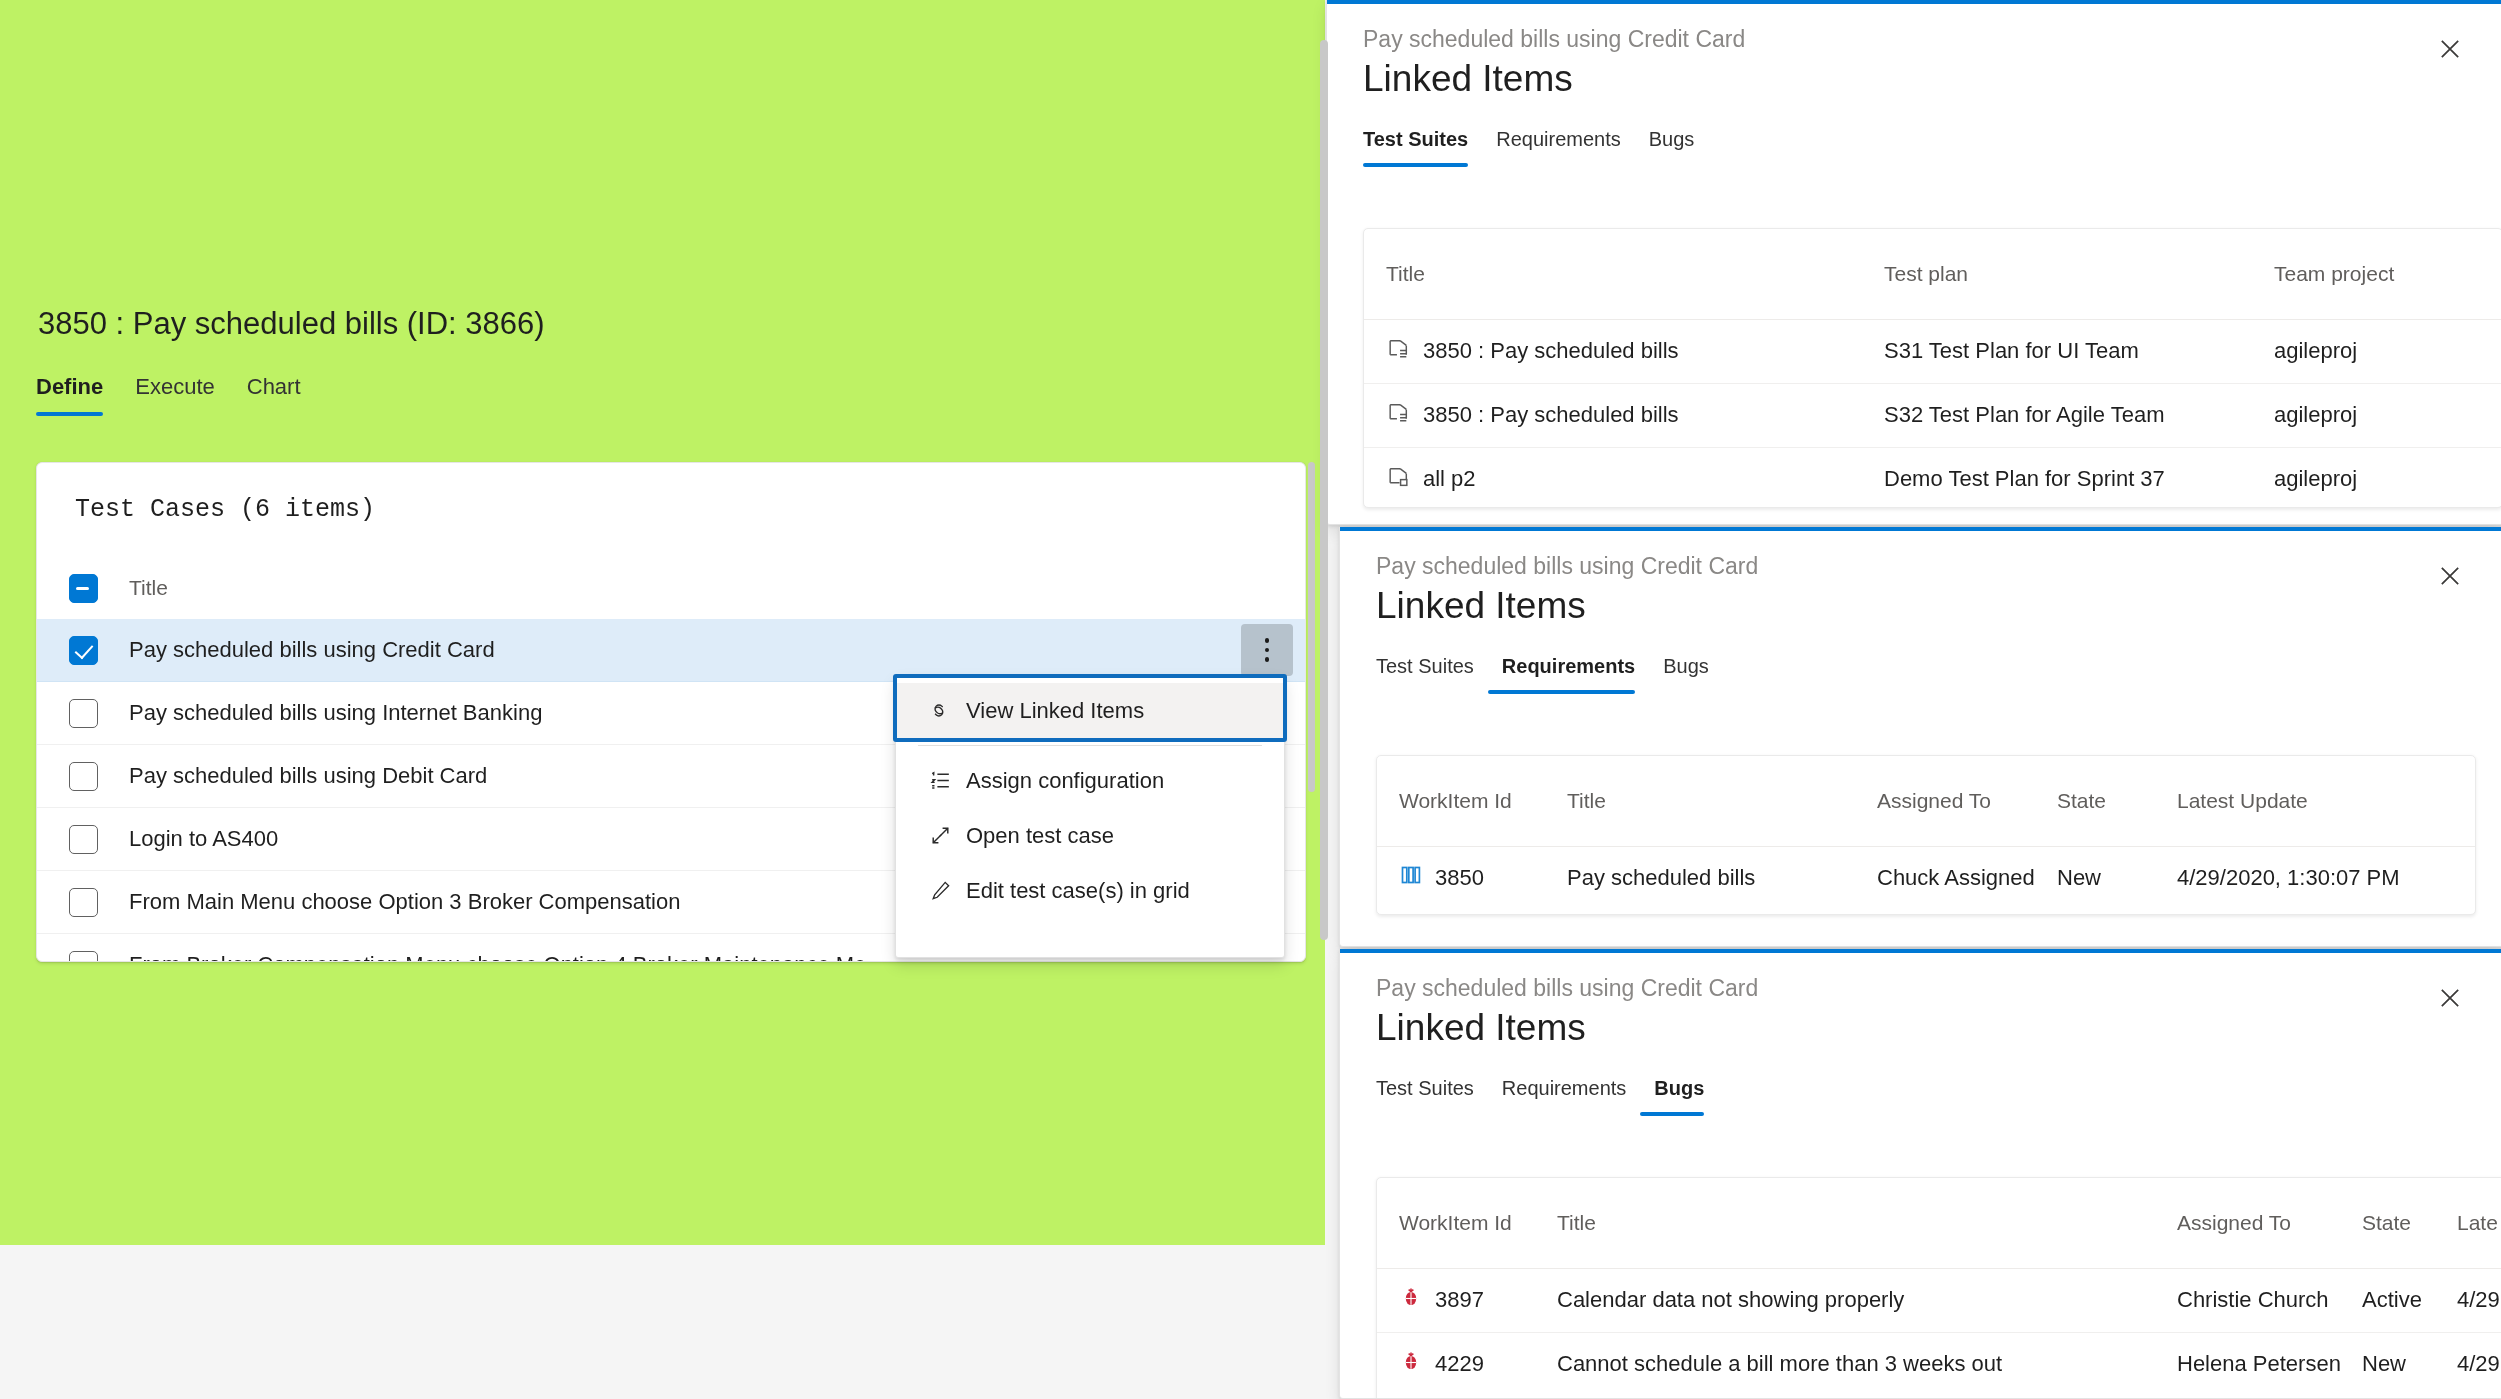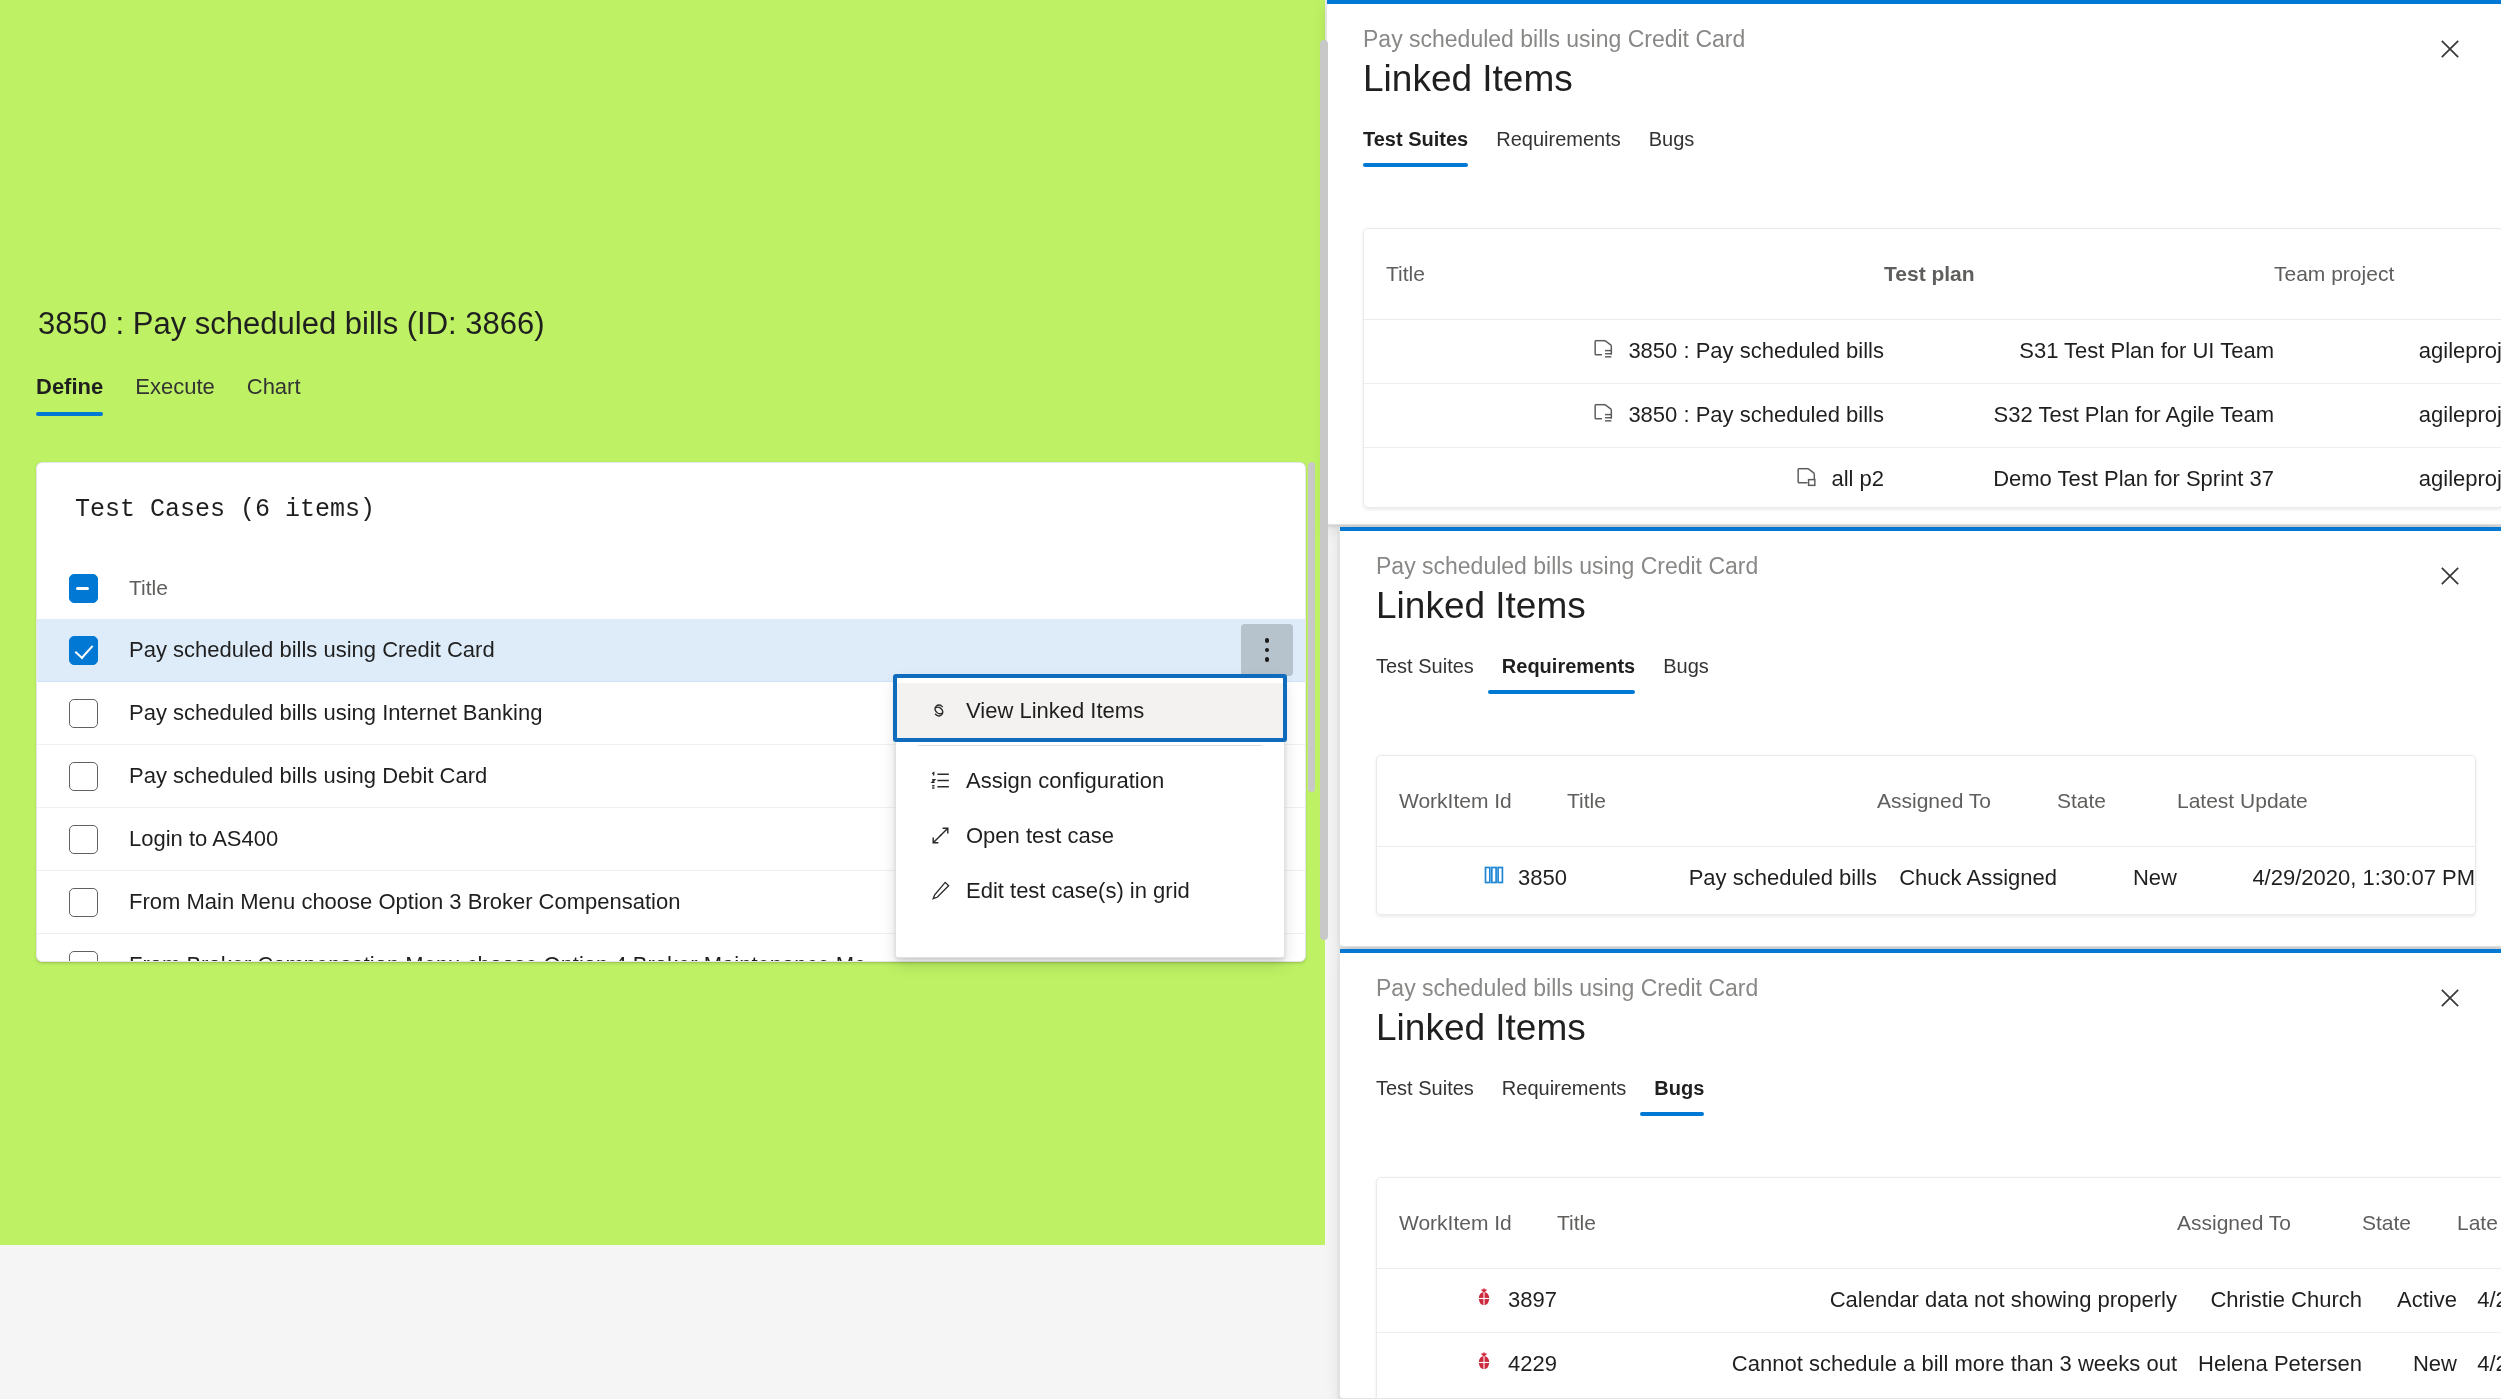--- a/index.html
+++ b/index.html
@@ -157,21 +157,21 @@
     overflow: hidden;
   }
   .tbl { width: 100%; border-collapse: collapse; }
   .tbl th {
     text-align: left; font-weight: 400; font-size: 21px; color: #605e5c;
     padding: 0 0 0 0; height: 90px; vertical-align: middle;
     border-bottom: 1px solid #edebe9;
   }
   .tbl td {
     font-size: 22px; color: #1f1f1f; height: 64px; vertical-align: middle;
-    border-bottom: 1px solid #f0efee; white-space: nowrap; text-align: right;
+    border-bottom: 1px solid #f0efee; white-space: nowrap;
   }
   .tbl tr:last-child td { border-bottom: none; }
   .cell-icon { display: inline-flex; align-items: center; gap: 12px; }
   .suite-icon svg { width: 25px; height: 25px; }
   .req-icon svg { width: 24px; height: 24px; }
   .bug-icon svg { width: 24px; height: 24px; }
 
   
   #panel-1 { left: 1326px; top: 0px; width: 1180px; height: 525px; }
   #panel-2 { left: 1339px; top: 527px; width: 1167px; height: 420px; }
@@ -341,21 +341,21 @@
       <div class="ptab">
         <span>Bugs</span>
       </div>
     </div>
 
     <div class="table-card" style="left:36px; top:228px; width:1140px; height:280px;">
       <table class="tbl">
         <thead>
           <tr>
             <th style="width:520px; padding-left:22px;">Title</th>
-            <th style="width:390px;font-weight:bold;">Test plan</th>
+            <th style="width:390px;">Test plan</th>
             <th>Team project</th>
           </tr>
         </thead>
         <tbody>
           <tr>
             <td style="padding-left:22px;">
               <span class="cell-icon">
                 <span class="suite-icon">
                   <svg viewBox="0 0 24 24" fill="none" stroke="#5a5a5a" stroke-width="1.4">
                     <path d="M4 4.5h9.5"></path>

